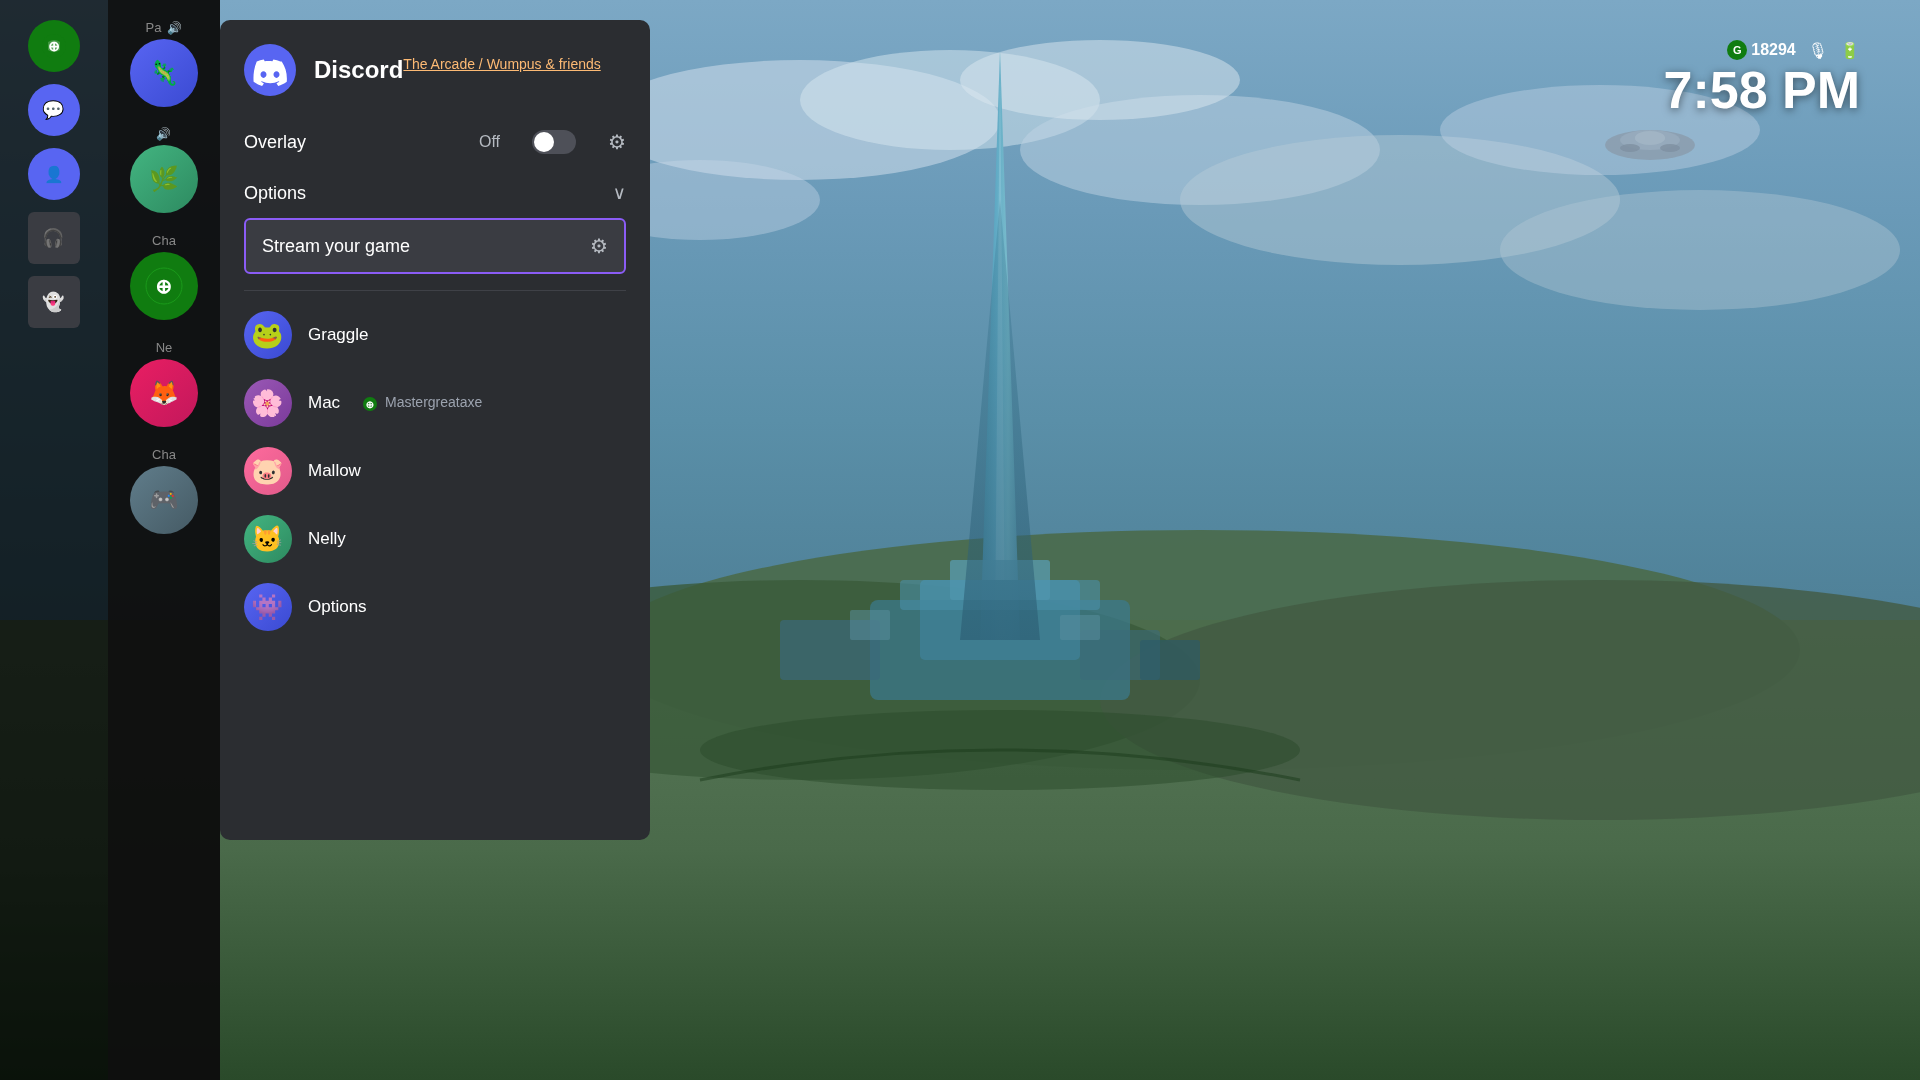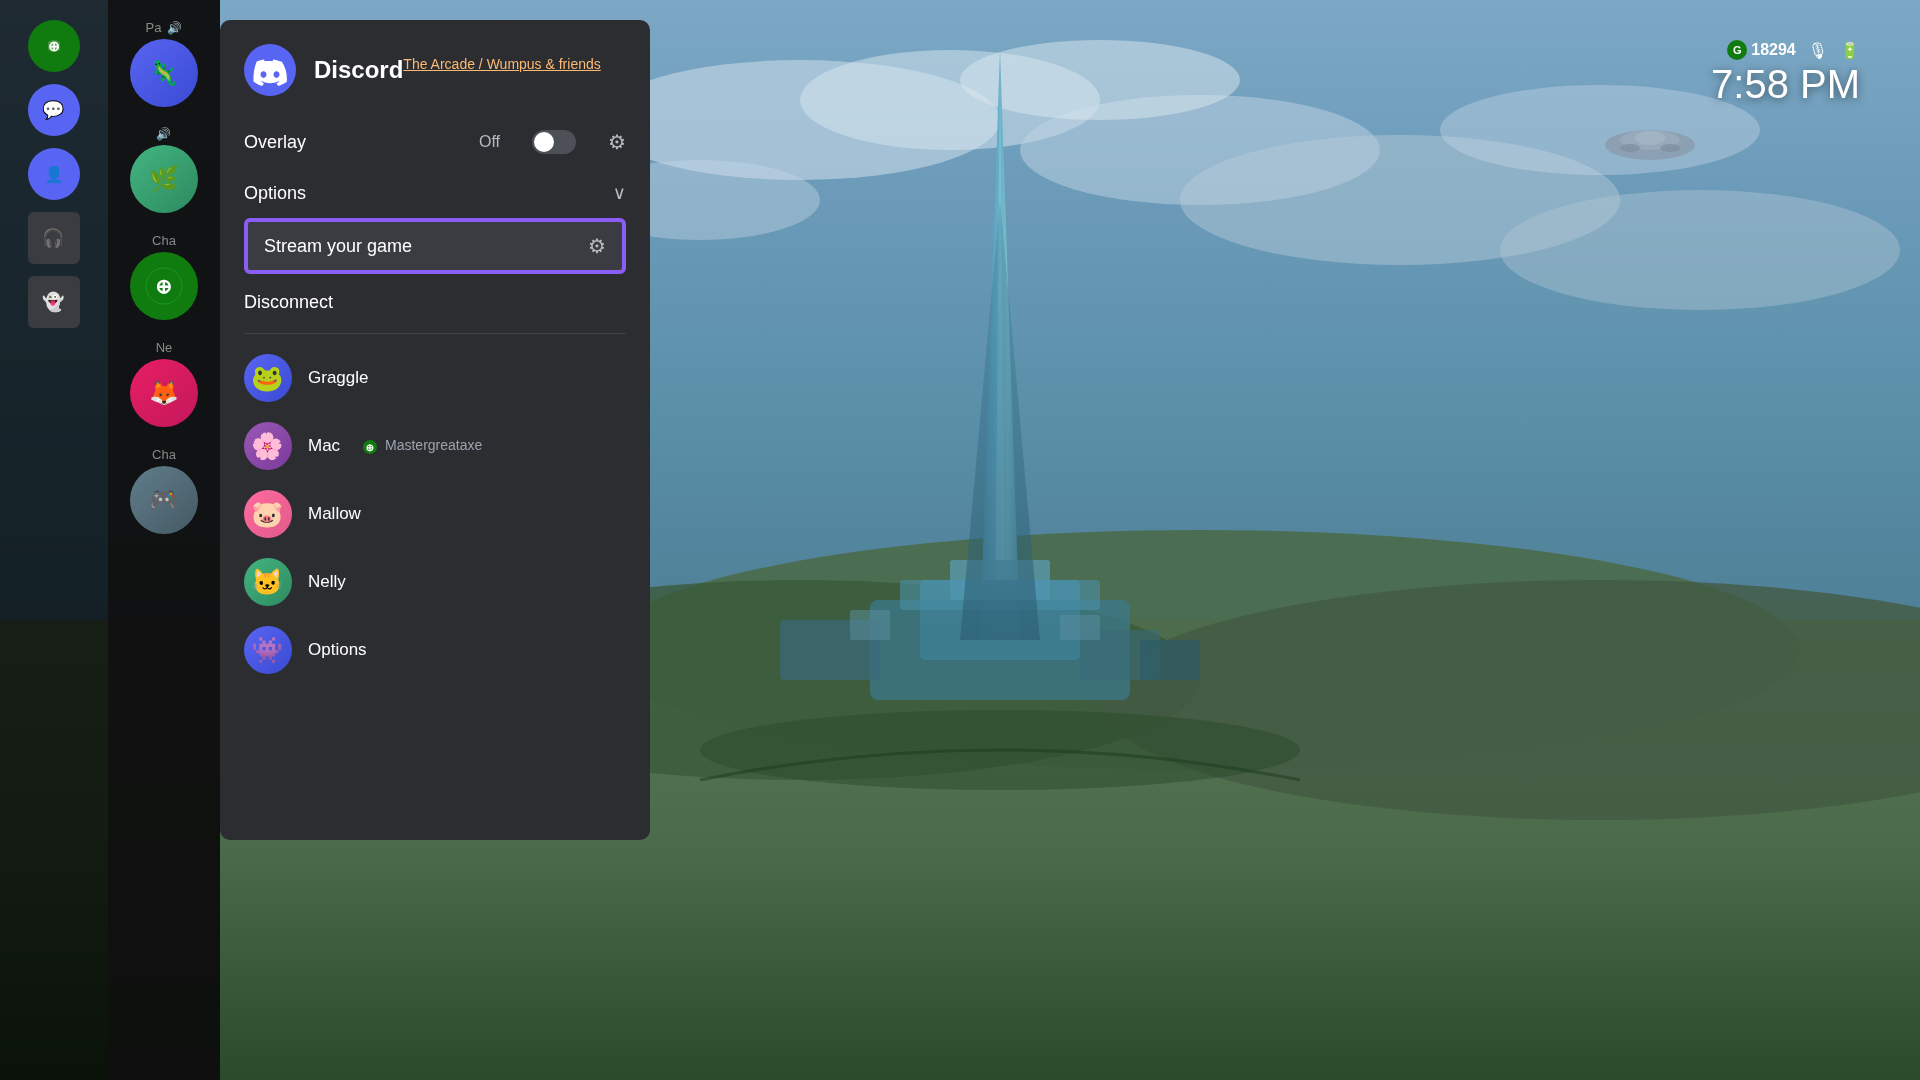--- a/index.html
+++ b/index.html
@@ -223,23 +223,23 @@
     }
 
     
     #stream-button {
       display: flex;
       align-items: center;
       justify-content: space-between;
       padding: 0 16px;
       height: 56px;
       background: #3a3c42;
-      border: 4px solid #8b5cf6;
+      border: 2px solid #8b5cf6;
       border-radius: 6px;
-      margin-bottom: 4px;
+      margin-bottom: 16px;
       cursor: pointer;
     }
 
     #stream-label {
       color: #fff;
       font-size: 18px;
     }
 
     
     #disconnect-row {
@@ -338,22 +338,22 @@
       color: #fff;
       font-size: 11px;
       font-weight: bold;
     }
 
     .mic-icon, .battery-icon {
       font-size: 16px;
     }
 
     #hud-time {
-      font-size: 40px;
-      font-weight: 400;
+      font-size: 52px;
+      font-weight: 700;
       color: #fff;
       text-shadow: 0 2px 8px rgba(0,0,0,0.5);
       line-height: 1;
     }
 
     
     #spaceship {
       position: absolute;
       top: 120px;
       right: 220px;
@@ -592,23 +592,20 @@
     <div id="options-row">
       <span id="options-label">Options</span>
       <span class="chevron-icon">∨</span>
     </div>
 
     <div id="stream-button">
       <span id="stream-label">Stream your game</span>
       <span class="gear-icon">⚙</span>
     </div>
 
-    <div id="disconnect-row">
-      <span id="disconnect-label">Disconnect</span>
-    </div>
 
     <div class="divider"></div>
 
     <div id="friends-list">
 
       <div class="friend-item">
         <div class="friend-avatar" style="background: linear-gradient(135deg, #5865f2, #3a4ad2);">
           <div style="width:100%;height:100%;display:flex;align-items:center;justify-content:center;font-size:26px;">🐸</div>
         </div>
         <span class="friend-name">Graggle</span>

